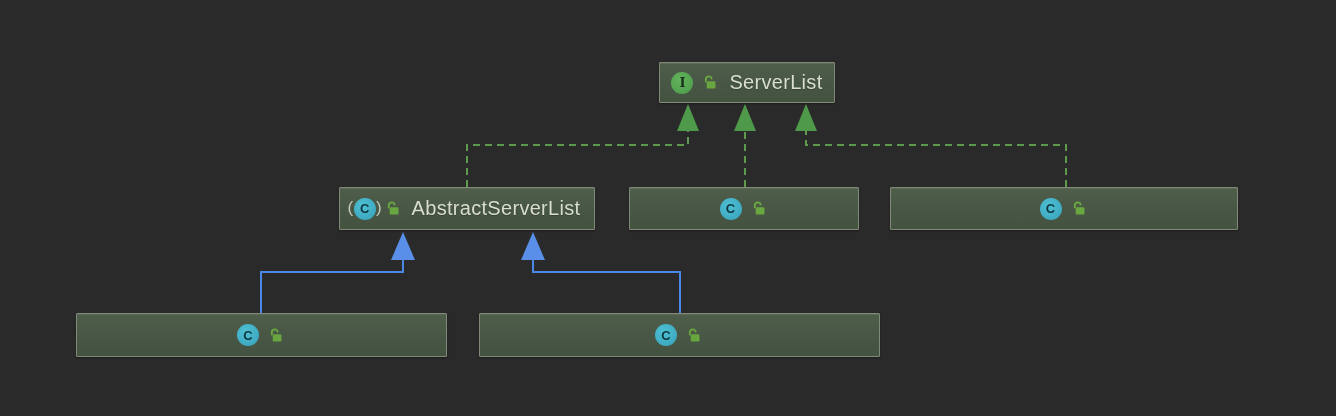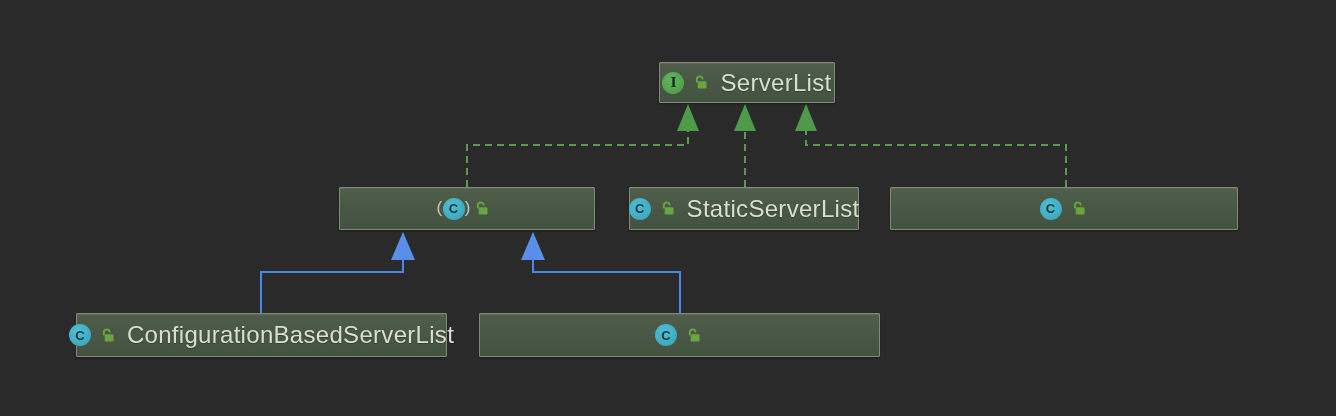--- a/index.html
+++ b/index.html
@@ -9,21 +9,21 @@
   }
   .edges{position:absolute;left:0;top:0;pointer-events:none;}
   .node{
     position:absolute;display:flex;align-items:center;justify-content:center;gap:9px;
     background:linear-gradient(180deg,#4f5e4a 0%,#485745 55%,#445240 100%);
     border:1px solid #818a78;border-radius:1px;
     box-shadow:inset 0 1px 0 rgba(255,255,255,.07), 0 1px 2px rgba(0,0,0,.35);
     box-sizing:border-box;cursor:default;
   }
   .label{
-    color:#d9ded0;font-size:24px;letter-spacing:.3px;white-space:nowrap;
+    color:#d9ded0;font-size:20px;letter-spacing:.3px;white-space:nowrap;
     text-shadow:0 1px 1px rgba(0,0,0,.25);
   }
   .type-icon{
     position:relative;width:22px;height:22px;border-radius:50%;
     display:flex;align-items:center;justify-content:center;flex:0 0 auto;
     font-size:13px;font-weight:bold;color:rgba(10,25,18,.85);
   }
   .type-icon.iface{background:radial-gradient(circle at 40% 35%,#63b25c,#4a9a49);font-family:"DejaVu Serif",serif;}
   .type-icon.cls{background:radial-gradient(circle at 40% 35%,#4fc0d4,#36a0b8);color:rgba(8,40,48,.9);}
   .type-icon.abstract::before,.type-icon.abstract::after{
@@ -72,52 +72,51 @@
   </div>
 
   <div class="node" style="left:339px;top:187px;width:256px;height:43px">
     <span class="type-icon cls abstract">
       <span>C</span>
     </span>
     <svg class="lock" viewBox="0 0 14 14">
       <path d="M3.6 6 L3.6 4.1 A2.7 2.7 0 0 1 8.9 3.3" fill="none" stroke="#69a63f" stroke-width="1.8" stroke-linecap="round"></path>
       <rect x="4.4" y="5.9" width="8.2" height="6.8" rx="1.2" fill="#69a63f"></rect>
     </svg>
+    <span class="label">AbstractServerList</span>
   </div>
 
   <div class="node" style="left:629px;top:187px;width:230px;height:43px">
     <span class="type-icon cls">
       <span>C</span>
     </span>
     <svg class="lock" viewBox="0 0 14 14">
       <path d="M3.6 6 L3.6 4.1 A2.7 2.7 0 0 1 8.9 3.3" fill="none" stroke="#69a63f" stroke-width="1.8" stroke-linecap="round"></path>
       <rect x="4.4" y="5.9" width="8.2" height="6.8" rx="1.2" fill="#69a63f"></rect>
     </svg>
-    <span class="label">StaticServerList</span>
   </div>
 
   <div class="node" style="left:890px;top:187px;width:348px;height:43px">
     <span class="type-icon cls">
       <span>C</span>
     </span>
     <svg class="lock" viewBox="0 0 14 14">
       <path d="M3.6 6 L3.6 4.1 A2.7 2.7 0 0 1 8.9 3.3" fill="none" stroke="#69a63f" stroke-width="1.8" stroke-linecap="round"></path>
       <rect x="4.4" y="5.9" width="8.2" height="6.8" rx="1.2" fill="#69a63f"></rect>
     </svg>
   </div>
 
   <div class="node" style="left:76px;top:313px;width:371px;height:44px">
     <span class="type-icon cls">
       <span>C</span>
     </span>
     <svg class="lock" viewBox="0 0 14 14">
       <path d="M3.6 6 L3.6 4.1 A2.7 2.7 0 0 1 8.9 3.3" fill="none" stroke="#69a63f" stroke-width="1.8" stroke-linecap="round"></path>
       <rect x="4.4" y="5.9" width="8.2" height="6.8" rx="1.2" fill="#69a63f"></rect>
     </svg>
-    <span class="label">ConfigurationBasedServerList</span>
   </div>
 
   <div class="node" style="left:479px;top:313px;width:401px;height:44px">
     <span class="type-icon cls">
       <span>C</span>
     </span>
     <svg class="lock" viewBox="0 0 14 14">
       <path d="M3.6 6 L3.6 4.1 A2.7 2.7 0 0 1 8.9 3.3" fill="none" stroke="#69a63f" stroke-width="1.8" stroke-linecap="round"></path>
       <rect x="4.4" y="5.9" width="8.2" height="6.8" rx="1.2" fill="#69a63f"></rect>
     </svg>

